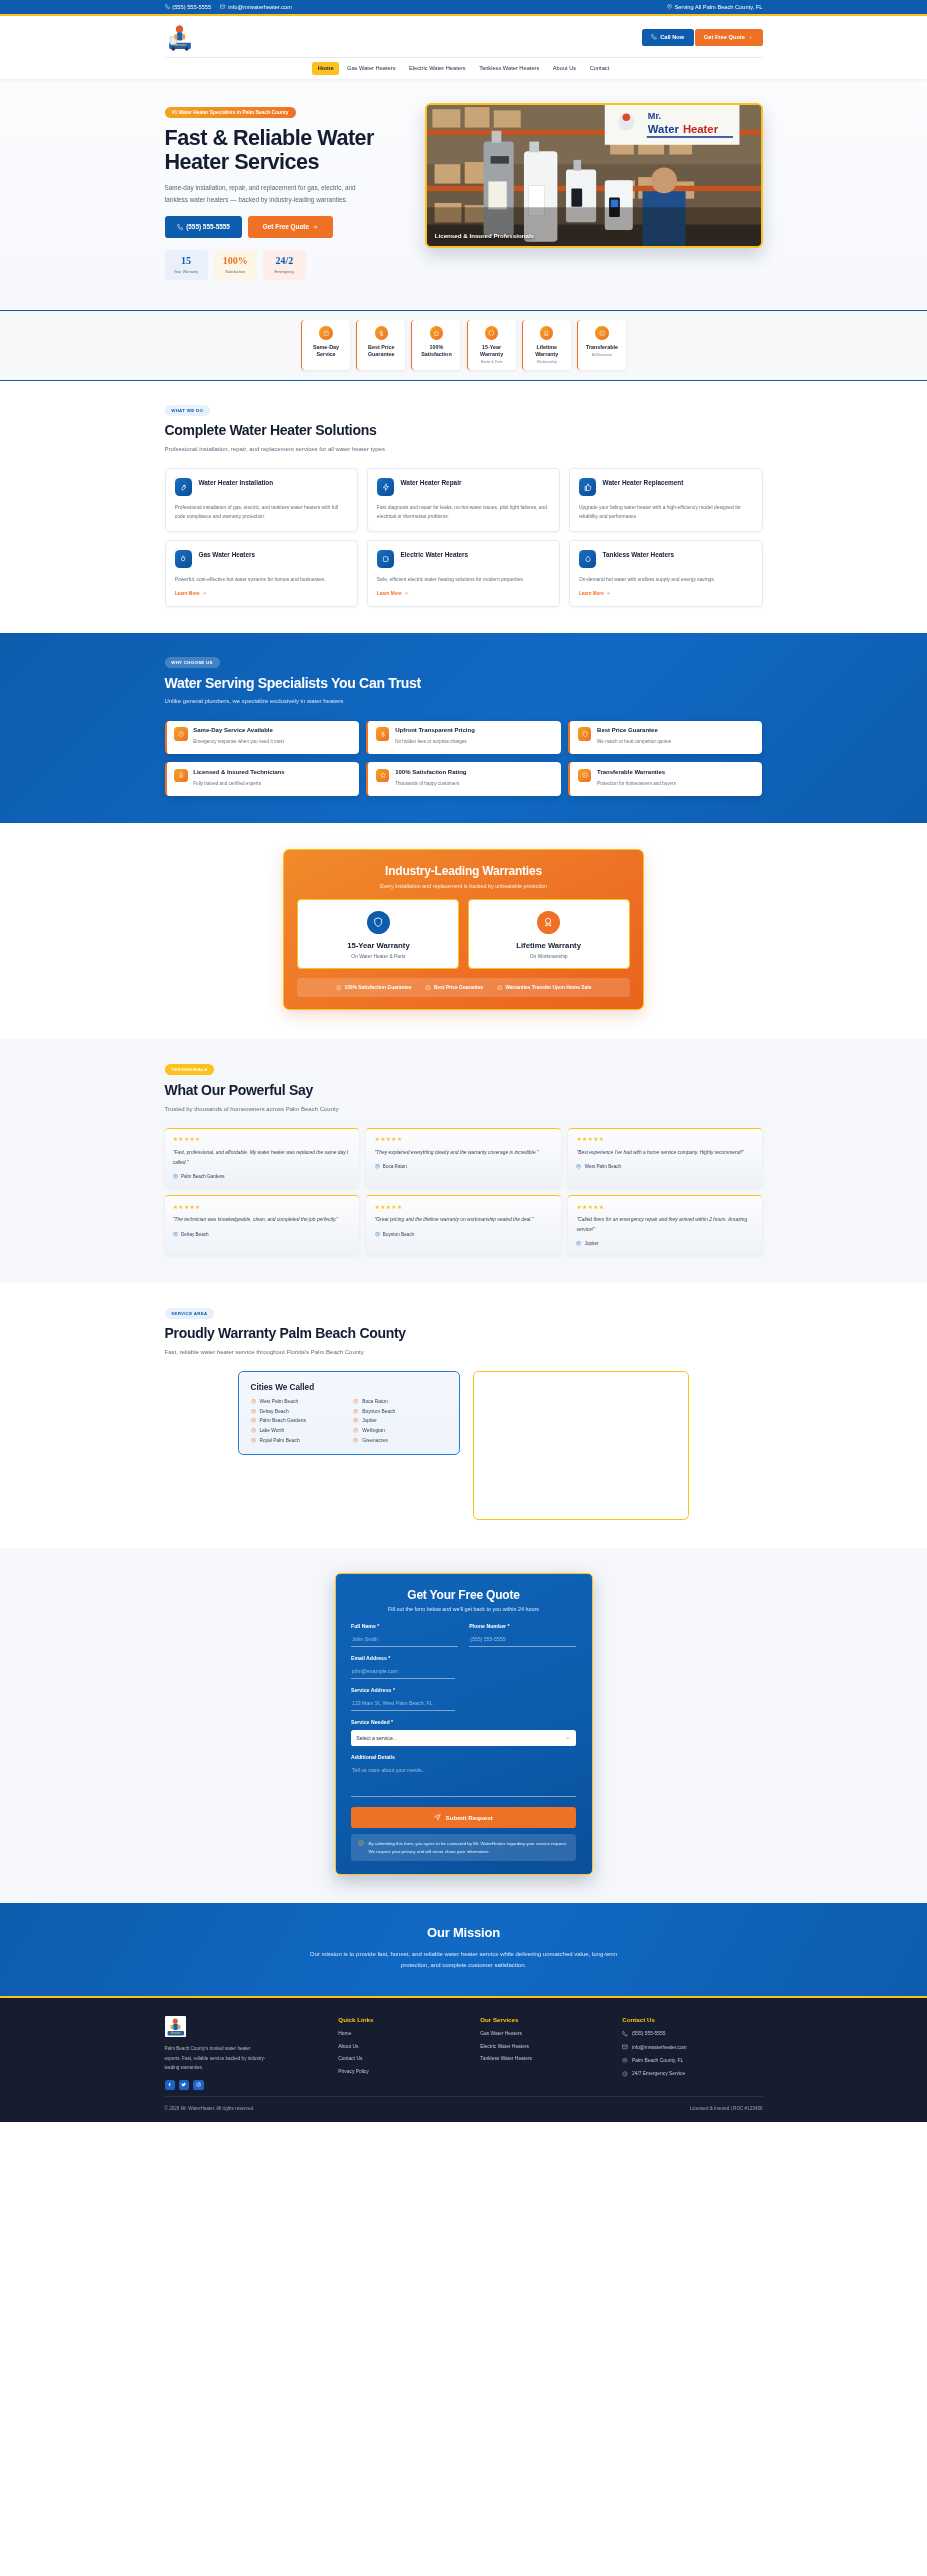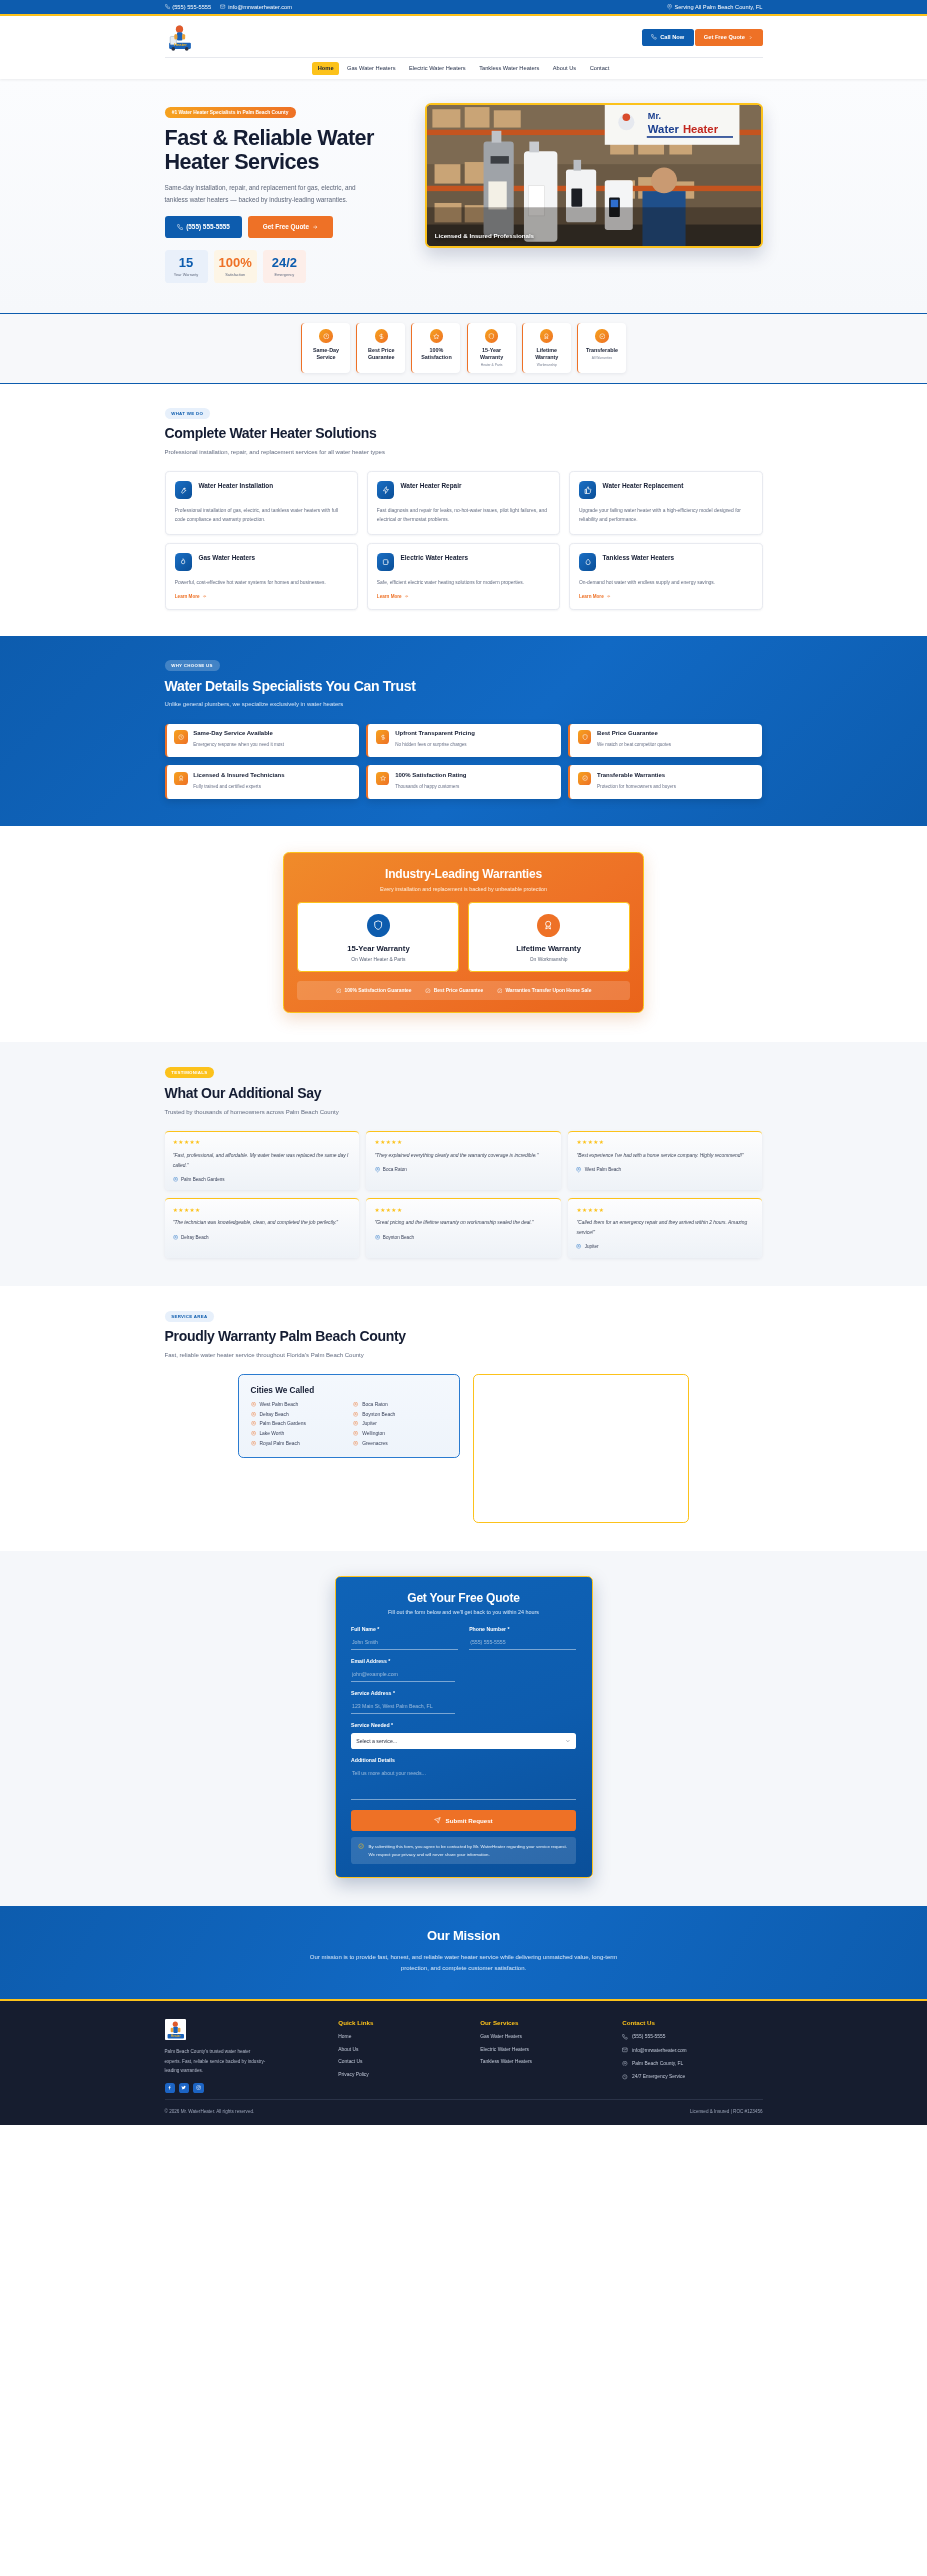--- a/index.html
+++ b/index.html
@@ -75,21 +75,21 @@
   .btn-hero-call {
     background: #0d5cae; color: #fff; font-size: 6.4px; font-weight: 700;
     padding: 7.2px 12.4px; border-radius: 3.1px;
   }
   .btn-hero-quote {
     background: #ee7126; color: #fff; font-size: 6.4px; font-weight: 700;
     padding: 7.2px 14.4px; border-radius: 3.1px;
   }
   .stats { display: flex; gap: 6.2px; margin-top: 12.4px; }
   .stat { width: 43px; padding: 6.2px 3.1px; border-radius: 3.6px; text-align: center; }
-  .stat .num { font-size: 13px; font-weight: 800; line-height: 1; }
+  .stat .num { font-size: 10px; font-weight: 800; line-height: 1; font-family: Liberation Serif, serif; }
   .stat .lab { font-size: 3.9px; color: #636c80; margin-top: 2.6px; }
   .stat.s1 { background: #e9f0fa; } .stat.s1 .num { color: #0d5cae; }
   .stat.s2 { background: #fdf5e6; } .stat.s2 .num { color: #ee7126; }
   .stat.s3 { background: #fdeee9; } .stat.s3 .num { color: #0d5cae; }
 
   .hero-right { flex: 1; }
   .hero-photo {
     position: relative; border: 2.1px solid #fcc21b; border-radius: 6.2px;
     overflow: hidden; height: 145px; box-shadow: 0 7.2px 17.5px rgba(10,30,70,.18);
     background: #2b2520;
@@ -623,21 +623,21 @@
           </a>
         </div>
       </div>
     </div>
   </section>
 
   <section class="why">
     <div class="container">
       <div class="sec-head">
         <span class="kicker white">WHY CHOOSE US</span>
-        <h2 class="sec-title">Water Details Specialists You Can Trust</h2>
+        <h2 class="sec-title">Water Serving Specialists You Can Trust</h2>
         <p class="sec-sub">Unlike general plumbers, we specialize exclusively in water heaters</p>
       </div>
       <div class="why-grid">
         <div class="why-card">
           <div class="why-ico">
               <svg width="6.2" height="6.2" viewBox="0 0 24 24" fill="none" stroke="#fff" stroke-width="2">
                 <circle cx="12" cy="12" r="9"></circle>
                 <path d="M12 7v5l3 2"></path>
               </svg>
             </div>
@@ -757,21 +757,21 @@
           <span>Warranties Transfer Upon Home Sale</span>
         </span>
       </div>
     </div>
   </section>
 
   <section class="testi">
     <div class="container">
       <div class="sec-head">
         <span class="kicker yellow">TESTIMONIALS</span>
-        <h2 class="sec-title">What Our Additional Say</h2>
+        <h2 class="sec-title">What Our Powerful Say</h2>
         <p class="sec-sub">Trusted by thousands of homeowners across Palm Beach County</p>
       </div>
       <div class="t-grid">
         <div class="t-card">
           <div class="stars">★★★★★</div>
           <p class="t-quote">"Fast, professional, and affordable. My water heater was replaced the same day I called."</p>
           <div class="t-loc">
             <svg width="5.2" height="5.2" viewBox="0 0 24 24" fill="none" stroke="#1a6fc4" stroke-width="2">
                 <path d="M21 10c0 7-9 13-9 13s-9-6-9-13a9 9 0 0 1 18 0z"></path>
                 <circle cx="12" cy="10" r="3"></circle>

